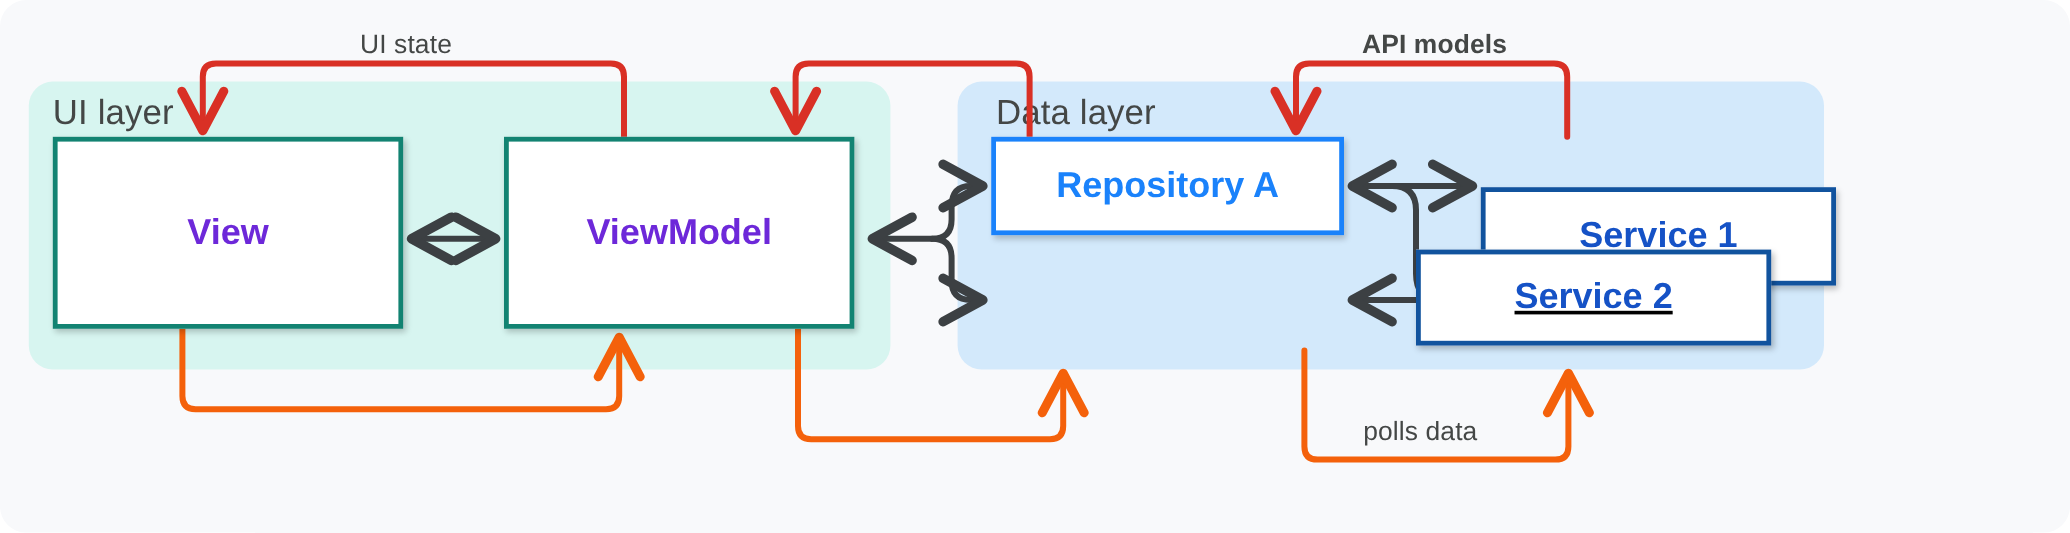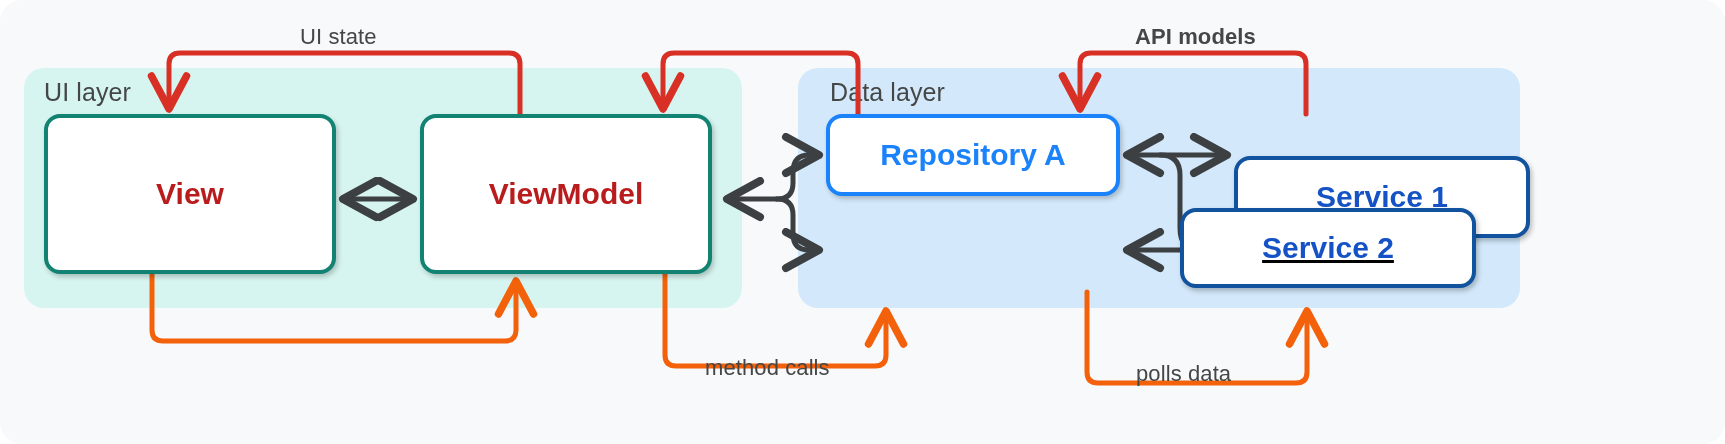--- a/index.html
+++ b/index.html
@@ -36,47 +36,47 @@
     background: #d7f5f0;
   }
   #data-layer-panel {
     left: 798px; top: 68px;
     width: 722px; height: 240px;
     background: #d3e9fb;
   }
   .layer-title {
     position: absolute;
     top: 10px;
-    font-size: 25px;
+    font-size: 29px;
     color: #444746;
     letter-spacing: 0.1px;
     white-space: nowrap;
   }
   #ui-layer-title   { left: 20px; }
   #data-layer-title { left: 32px; }
 
   
   .node {
     position: absolute;
     box-sizing: border-box;
     background: #ffffff;
-    border-radius: 16px;
+    border-radius: 0;
     display: flex;
     align-items: center;
     justify-content: center;
     white-space: nowrap;
   }
   .node-label { pointer-events: none; }
 
   .node.ui {
     border: 4px solid #128372;
     box-shadow: 2px 3px 5px rgba(0,0,0,0.22);
   }
   .node.ui .node-label {
-    color: #b91c1c;
+    color: #6d28d9;
     font-size: 30px;
     font-weight: bold;
   }
 
   .node.repo {
     border: 4px solid #1a82fb;
     box-shadow: 2px 3px 5px rgba(0,0,0,0.22);
   }
   .node.repo .node-label {
     color: #1a82fb;
@@ -107,21 +107,21 @@
     font-size: 22px;
     color: #444746;
     white-space: nowrap;
     letter-spacing: 0.1px;
   }
   #label-ui-state       { left: 300px;  top: 24px; }
   #label-domain-models  { left: 697px;  top: 24px; }
   #label-api-models     { left: 1135px; top: 24px; font-weight: bold; }
   #label-user-action    { left: 168px;  top: 351px; }
   #label-method-calls   { left: 705px;  top: 355px; }
-  #label-polls-data     { left: 1136px; top: 361px; }
+  #label-polls-data     { left: 1136px; top: 347px; }
 </style>
 </head>
 <body>
 
 <div id="canvas">
 
   <div class="layer-panel" id="ui-layer-panel">
     <div class="layer-title" id="ui-layer-title">UI layer</div>
   </div>
 
@@ -212,17 +212,16 @@
   <div class="node service" id="node-service-2">
     <span class="node-label">Service 2</span>
   </div>
 
   <div class="edge-label" id="label-ui-state">UI state</div>
 
 
   <div class="edge-label" id="label-api-models">API models</div>
 
 
-  <div class="edge-label" id="label-method-calls">method calls</div>
 
   <div class="edge-label" id="label-polls-data">polls data</div>
 
 </div>
 
 </body></html>

